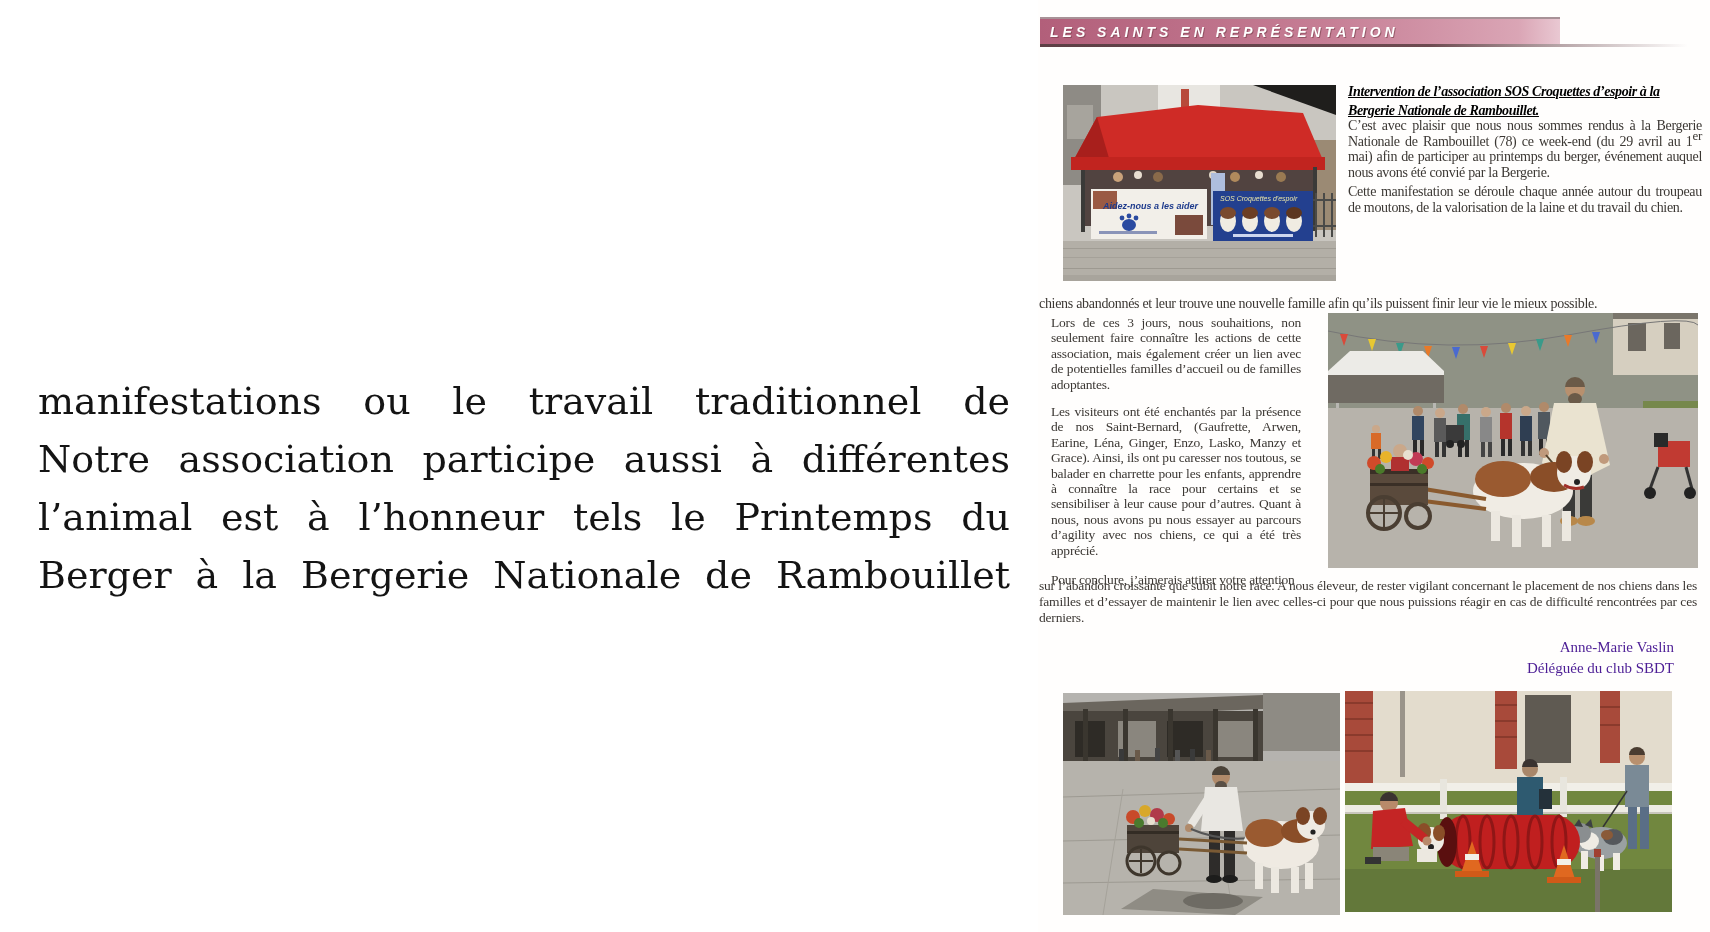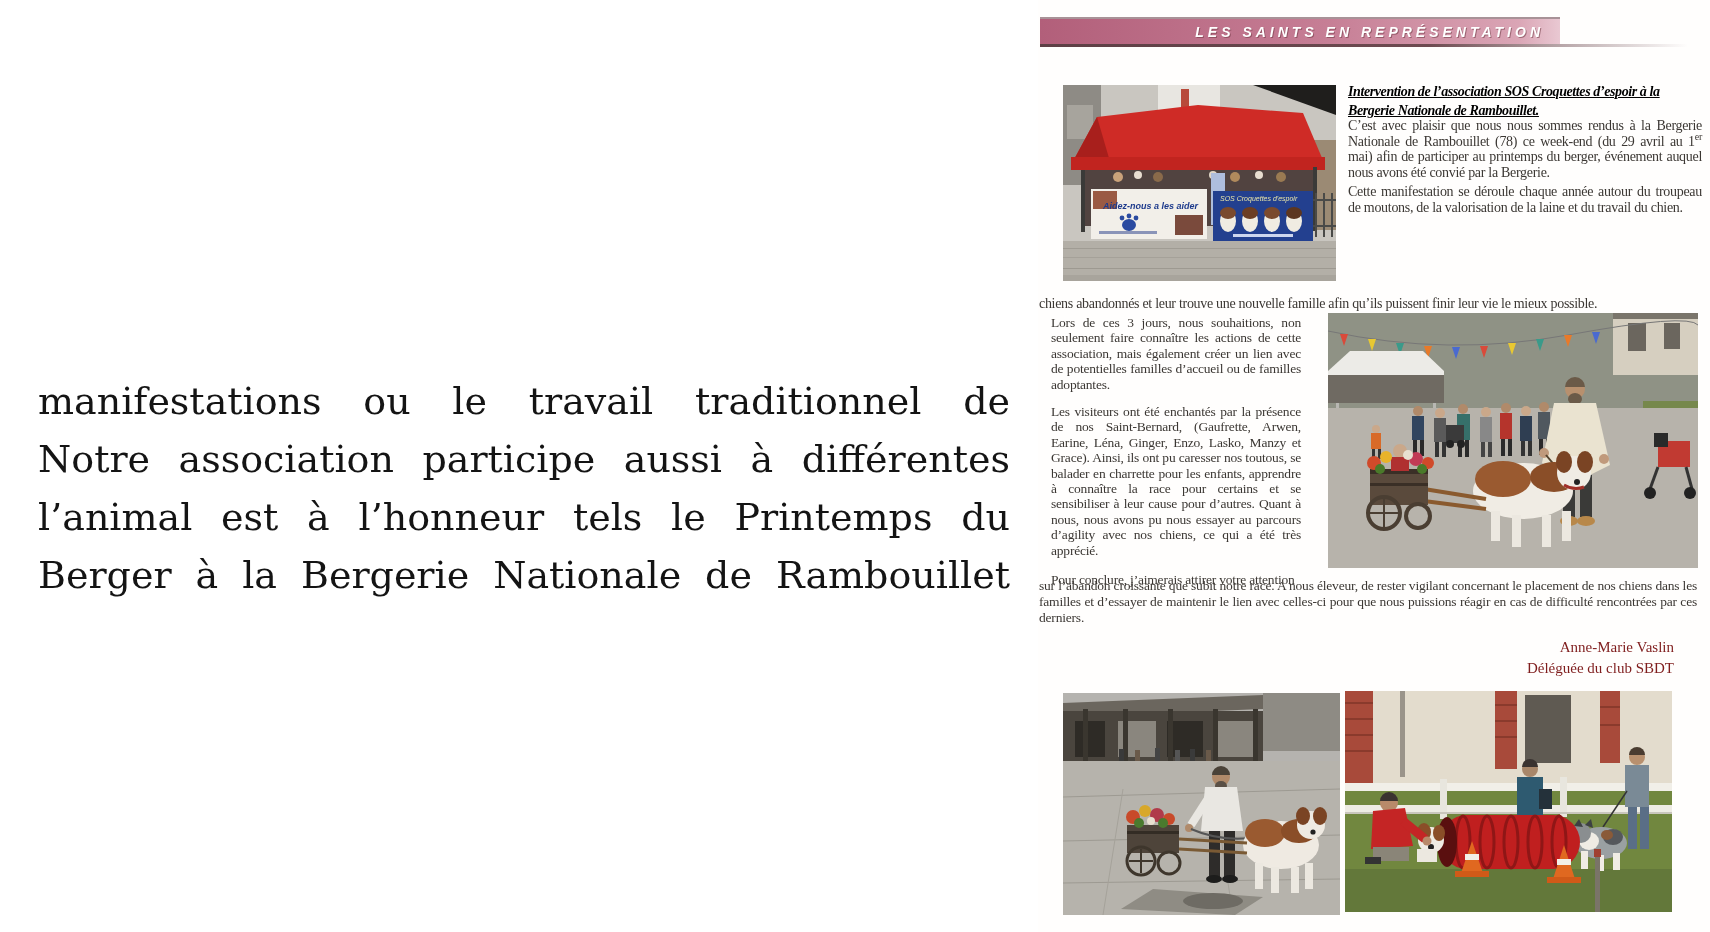--- a/index.html
+++ b/index.html
@@ -13,52 +13,52 @@
 
   
   .page{position:absolute;left:1038px;top:0;width:672px;height:932px;background:#fffefd;}
   .page *{box-sizing:border-box;}
 
   .band1{position:absolute;left:2px;top:17px;width:520px;height:27px;
          background:linear-gradient(90deg,#b25f7a 0%,#c67e95 55%,#daa5b5 92%,#e9c8d2 100%);
          border-top:2px solid #a89297;}
   .band1 span{display:block;padding:5px 16px 0 10px;
          font-family:"Liberation Sans", sans-serif;font-style:italic;font-weight:bold;
-         font-size:14px;letter-spacing:4px;color:#fff;text-shadow:1px 1px 0 rgba(110,55,66,.55);text-align:right;}
+         font-size:14px;letter-spacing:4px;color:#fff;text-shadow:1px 1px 0 rgba(110,55,66,.55);}
   .band-divider{position:absolute;left:2px;top:44px;width:648px;height:3px;
          background:linear-gradient(90deg,#5d3f45 0%,#6d4a50 60%,rgba(125,95,100,0) 100%);}
   .band2{position:absolute;left:2px;top:47px;width:648px;height:30px;
          background:linear-gradient(90deg,#c87a90 0%,#d08ba0 50%,#e5bac7 82%,rgba(255,255,255,0) 100%);}
   .band2 span{display:block;padding:4px 0 0 8px;
          font-family:"Liberation Sans", sans-serif;font-style:italic;font-weight:bold;
          font-size:20px;color:#fff;text-shadow:1px 1px 1px rgba(110,55,66,.5);}
 
   .heading{position:absolute;left:310px;top:82px;width:358px;
            font-family:"Liberation Serif", serif;font-style:italic;font-weight:bold;
            font-size:14px;line-height:19px;letter-spacing:-0.4px;color:#000000;}
   .heading div{text-decoration:underline;}
 
   .rightcol{position:absolute;left:310px;top:118px;width:354px;}
   .rightcol p{margin:0 0 4px;font-size:14px;line-height:15.5px;letter-spacing:-0.3px;
               text-align:justify;}
-  .rightcol sup{font-size:10px;vertical-align:super;line-height:0;}
+  .rightcol sup{font-size:13px;vertical-align:super;line-height:0;}
 
   .fullwidth-line{position:absolute;left:1px;top:296px;width:660px;
                   font-size:14px;line-height:15.5px;letter-spacing:-0.3px;}
 
   .leftcol{position:absolute;left:1px;top:315px;width:274px;}
   .leftcol p{margin:0 12px 12px;font-size:13.5px;line-height:15.4px;letter-spacing:-0.2px;
              text-align:justify;}
   .leftcol p.lastline{white-space:nowrap;margin-top:14px;}
 
   .conclusion{position:absolute;left:1px;top:578px;width:658px;
               font-size:13.5px;line-height:16.1px;letter-spacing:-0.2px;text-align:justify;}
 
   .signature{position:absolute;left:312px;top:637px;width:324px;text-align:right;
-             font-size:15px;line-height:21px;color:#7f1d1d;}
+             font-size:15px;line-height:21px;color:#4c1d95;}
 
   .photo{position:absolute;overflow:hidden;background:#d946ef;}
   .photo svg{display:block;width:100%;height:100%;}
   .photo-stand{left:25px;top:85px;width:273px;height:196px;}
   .photo-fair{left:290px;top:313px;width:370px;height:255px;}
   .photo-pavement{left:25px;top:693px;width:277px;height:222px;}
   .photo-agility{left:307px;top:691px;width:327px;height:221px;}
 </style>
 </head>
 <body>

